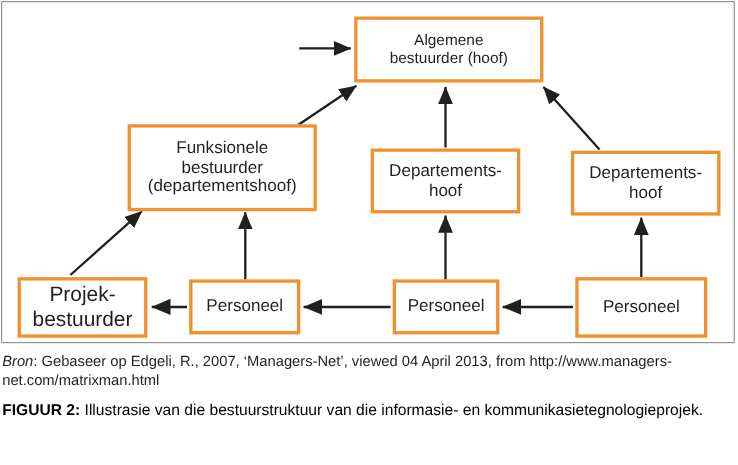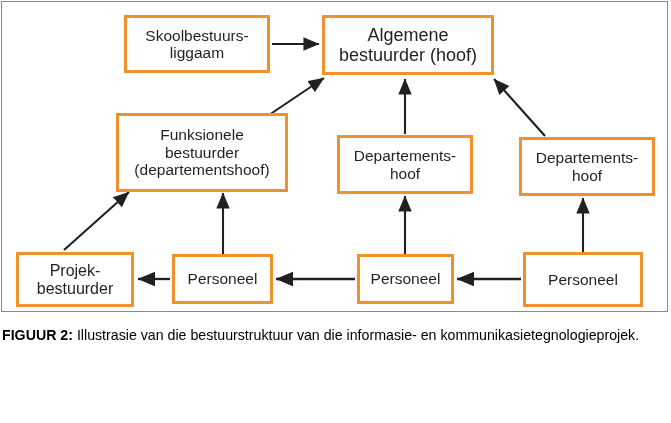--- a/index.html
+++ b/index.html
@@ -66,25 +66,25 @@
     z-index: 2;
   }
   .node .node-label {
     display: block;
     padding: 0 3px;
     white-space: pre-line;
   }
 
   
   #node-school-board      { left: 122px; top: 13px;  width: 146px; height: 58px;  font-size: 15.5px; }
-  #node-general-manager   { left: 320px; top: 13px;  width: 172px; height: 60px;  font-size: 18px; }
+  #node-general-manager   { left: 320px; top: 13px;  width: 172px; height: 60px;  font-size: 14px; }
   #node-functional-manager{ left: 114px; top: 111px; width: 172px; height: 79px;  font-size: 15.5px; }
   #node-dept-head-1       { left: 335px; top: 133px; width: 136px; height: 59px;  font-size: 15.5px; }
   #node-dept-head-2       { left: 517px; top: 135px; width: 136px; height: 59px;  font-size: 15.5px; }
-  #node-project-manager   { left: 14px;  top: 250px; width: 118px; height: 55px;  font-size: 16px; }
+  #node-project-manager   { left: 14px;  top: 250px; width: 118px; height: 55px;  font-size: 19px; }
   #node-staff-1           { left: 170px; top: 252px; width: 101px; height: 50px;  font-size: 15.5px; }
   #node-staff-2           { left: 355px; top: 252px; width: 97px;  height: 50px;  font-size: 15.5px; }
   #node-staff-3           { left: 521px; top: 250px; width: 120px; height: 55px;  font-size: 15.5px; }
 
   
   #caption-area {
     position: absolute;
     left: 0;
     top: 316px;
     width: 671px;
@@ -144,24 +144,20 @@
 
         <line x1="581" y1="251" x2="581" y2="196" stroke="#231f20" stroke-width="2.1" marker-end="url(#arrowhead)"></line>
 
         <line x1="168" y1="277" x2="136" y2="277" stroke="#231f20" stroke-width="2.3" marker-end="url(#arrowhead)"></line>
 
         <line x1="353" y1="277" x2="274" y2="277" stroke="#231f20" stroke-width="2.3" marker-end="url(#arrowhead)"></line>
 
         <line x1="519" y1="277" x2="455" y2="277" stroke="#231f20" stroke-width="2.3" marker-end="url(#arrowhead)"></line>
       </svg>
 
-      <div class="node" id="node-school-board">
-        <span class="node-label">Skoolbestuurs-
-liggaam</span>
-      </div>
 
       <div class="node" id="node-general-manager">
         <span class="node-label">Algemene
 bestuurder (hoof)</span>
       </div>
 
       <div class="node" id="node-functional-manager">
         <span class="node-label">Funksionele
 bestuurder
 (departementshoof)</span>
@@ -192,18 +188,19 @@
 
       <div class="node" id="node-staff-3">
         <span class="node-label">Personeel</span>
       </div>
 
     </div>
   </div>
 
   <div id="caption-area">
 
+    <div id="source-line"><span class="src-label">Bron</span><span class="src-text">: Gebaseer op Edgeli, R., 2007, ‘Managers-Net’, viewed 04 April 2013, from http://www.managers-net.com/matrixman.html</span></div>
 
     <div id="figure-caption"><span class="fig-number">FIGUUR 2:</span><span class="fig-text"> Illustrasie van die bestuurstruktuur van die informasie- en kommunikasietegnologieprojek.</span></div>
 
   </div>
 
 </div>
 
 </body></html>

